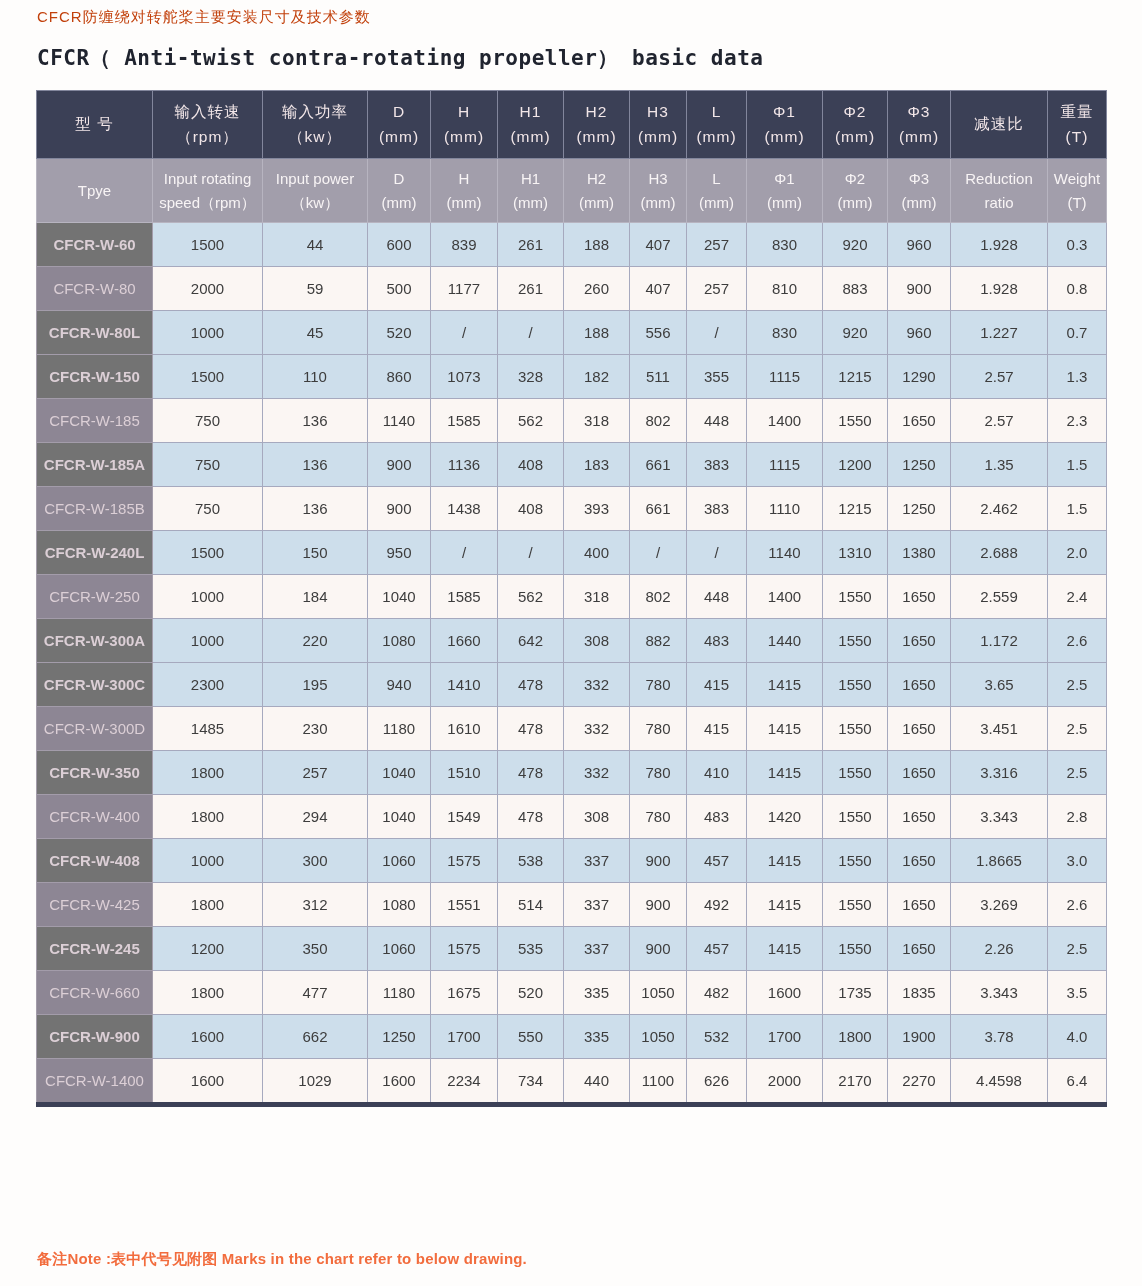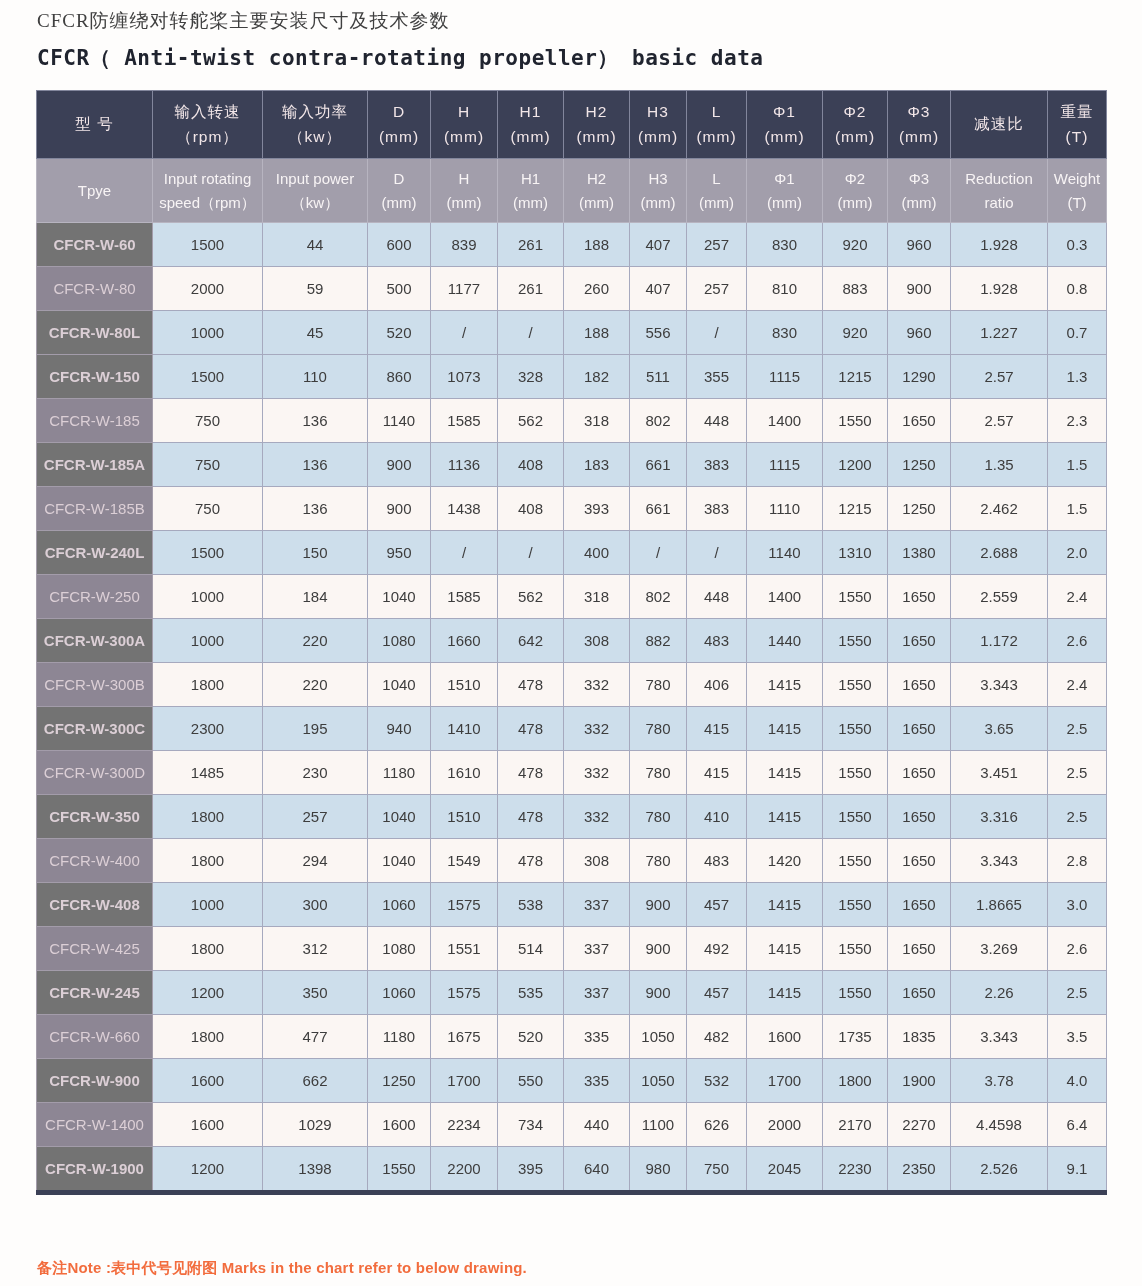--- a/index.html
+++ b/index.html
@@ -12,23 +12,23 @@
     position: relative;
     width: 1142px;
     height: 1286px;
     background: #fefdfc;
     overflow: hidden;
   }
   .title-zh {
     position: absolute;
     left: 37px;
     top: 8px;
-    font-size: 19px;
-    color: #404040;
-    font-family: Liberation Serif, serif;
+    font-size: 15px;
+    color: #c2410c;
+    font-family: Liberation Sans, sans-serif;
     letter-spacing: 1px;
     white-space: nowrap;
   }
   .title-en {
     position: absolute;
     left: 37px;
     top: 44px;
     font-size: 21px;
     font-weight: bold;
     color: #20242f;
@@ -93,21 +93,20 @@
   tr.data-row.alt td { background: #cddeeb; }
   .note {
     position: absolute;
     left: 37px;
     top: 1250px;
     font-size: 15px;
     font-weight: bold;
     color: #f26c3d;
     letter-spacing: 0.2px;
     white-space: nowrap;
-    margin-top: 9px;
   }
 </style>
 </head>
 <body>
 
 <div class="page">
   <div class="title-zh">CFCR防缠绕对转舵桨主要安装尺寸及技术参数</div>
   <div class="title-en">CFCR（ Anti-twist contra-rotating propeller） basic data</div>
 
   <table class="spec">
@@ -340,36 +339,20 @@
           <td>642</td>
           <td>308</td>
           <td>882</td>
           <td>483</td>
           <td>1440</td>
           <td>1550</td>
           <td>1650</td>
           <td>1.172</td>
           <td>2.6</td>
         </tr>
-        <tr class="data-row">
-          <th>CFCR-W-300B</th>
-          <td>1800</td>
-          <td>220</td>
-          <td>1040</td>
-          <td>1510</td>
-          <td>478</td>
-          <td>332</td>
-          <td>780</td>
-          <td>406</td>
-          <td>1415</td>
-          <td>1550</td>
-          <td>1650</td>
-          <td>3.343</td>
-          <td>2.4</td>
-        </tr>
         <tr class="data-row alt">
           <th>CFCR-W-300C</th>
           <td>2300</td>
           <td>195</td>
           <td>940</td>
           <td>1410</td>
           <td>478</td>
           <td>332</td>
           <td>780</td>
           <td>415</td>
@@ -516,33 +499,17 @@
           <td>734</td>
           <td>440</td>
           <td>1100</td>
           <td>626</td>
           <td>2000</td>
           <td>2170</td>
           <td>2270</td>
           <td>4.4598</td>
           <td>6.4</td>
         </tr>
-        <tr class="data-row alt">
-          <th>CFCR-W-1900</th>
-          <td>1200</td>
-          <td>1398</td>
-          <td>1550</td>
-          <td>2200</td>
-          <td>395</td>
-          <td>640</td>
-          <td>980</td>
-          <td>750</td>
-          <td>2045</td>
-          <td>2230</td>
-          <td>2350</td>
-          <td>2.526</td>
-          <td>9.1</td>
-        </tr>
       </tbody>
   </table>
 
   <div class="note">备注Note :表中代号见附图 Marks in the chart refer to below drawing.</div>
 </div>
 
 </body></html>

